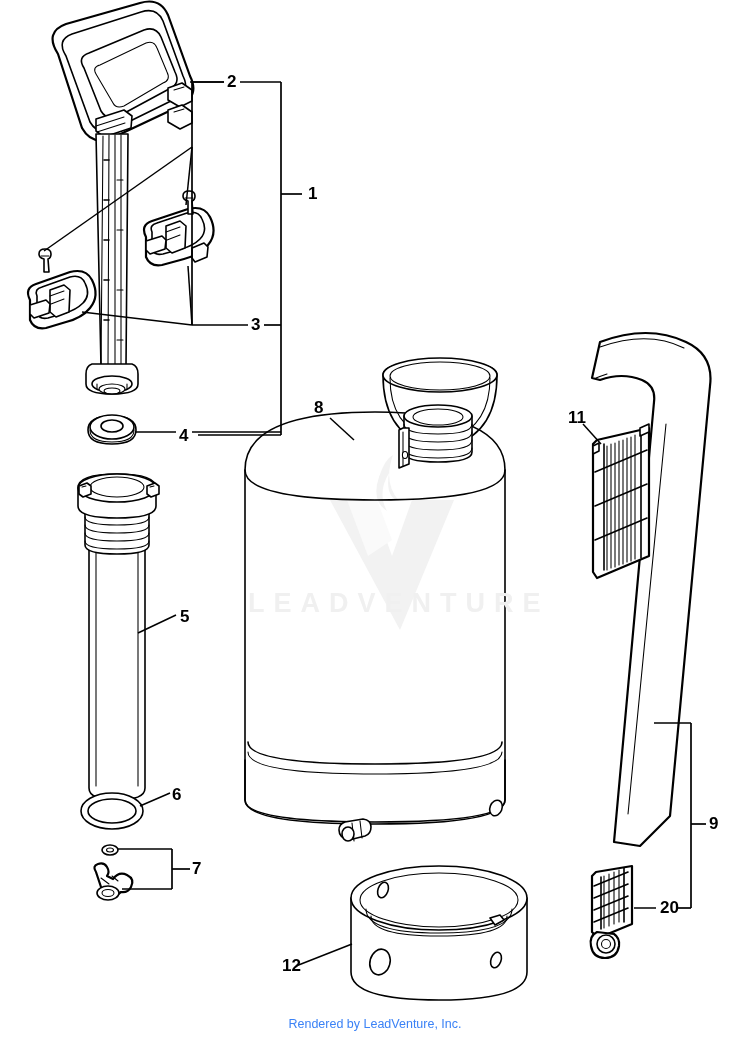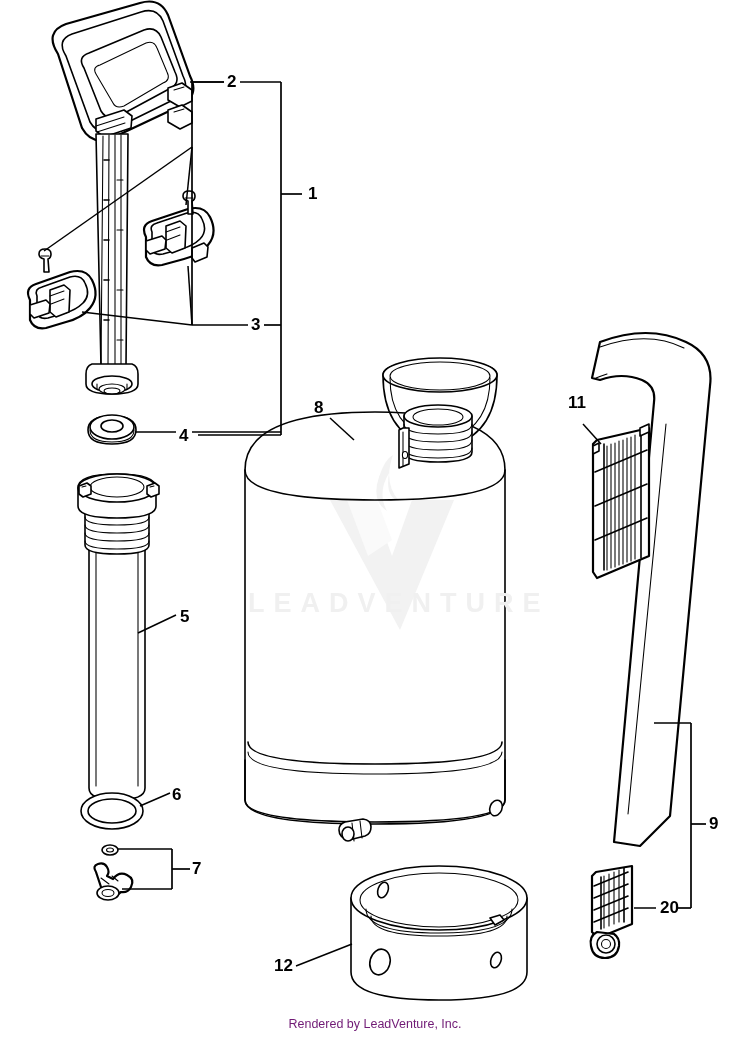--- a/index.html
+++ b/index.html
@@ -2,21 +2,21 @@
 <html><head>
 <meta charset="utf-8">
 <style>
   html,body{margin:0;padding:0;background:#ffffff;}
   body{width:750px;height:1045px;position:relative;overflow:hidden;
        font-family:"Liberation Sans", sans-serif;color:#000;}
   #diagram{position:absolute;left:0;top:0;width:750px;height:1045px;}
   .callout{position:absolute;font-weight:bold;font-size:17px;line-height:1;
            color:#000;font-family:"Liberation Sans", sans-serif;}
   #footer{position:absolute;left:0;top:1017px;width:750px;text-align:center;
-          font-size:12.5px;color:#701a75;font-family:"Liberation Sans", sans-serif;}
+          font-size:12.5px;color:#3b82f6;font-family:"Liberation Sans", sans-serif;}
   .wm{position:absolute;color:#f0f0f0;font-weight:bold;letter-spacing:9px;
       font-size:27px;font-family:"Liberation Sans", sans-serif;}
 </style>
 </head>
 <body>
 
 <svg id="diagram" viewBox="0 0 750 1045">
   <defs>
     <style>
       .ln{fill:none;stroke:#000;stroke-width:1.6;stroke-linecap:round;stroke-linejoin:round;}
@@ -254,16 +254,16 @@
 <div class="callout" style="left: 308px; top: 185px;">1</div>
 <div class="callout" style="left: 227px; top: 73px;">2</div>
 <div class="callout" style="left: 251px; top: 316px;">3</div>
 <div class="callout" style="left: 179px; top: 427px;">4</div>
 <div class="callout" style="left: 180px; top: 608px;">5</div>
 <div class="callout" style="left: 172px; top: 786px;">6</div>
 <div class="callout" style="left: 192px; top: 860px;">7</div>
 <div class="callout" style="left: 314px; top: 399px;">8</div>
 <div class="callout" style="left: 709px; top: 815px;">9</div>
 <div class="callout" style="left: 660px; top: 899px;">20</div>
-<div class="callout" style="left: 568px; top: 394px; text-align: right;">11</div>
-<div class="callout" style="left: 274px; top: 957px;">12</div>
+<div class="callout" style="left: 568px; top: 409px; text-align: right;">11</div>
+<div class="callout" style="left: 282px; top: 957px;">12</div>
 
 <div id="footer">Rendered by LeadVenture, Inc.</div>
 
 </body></html>

